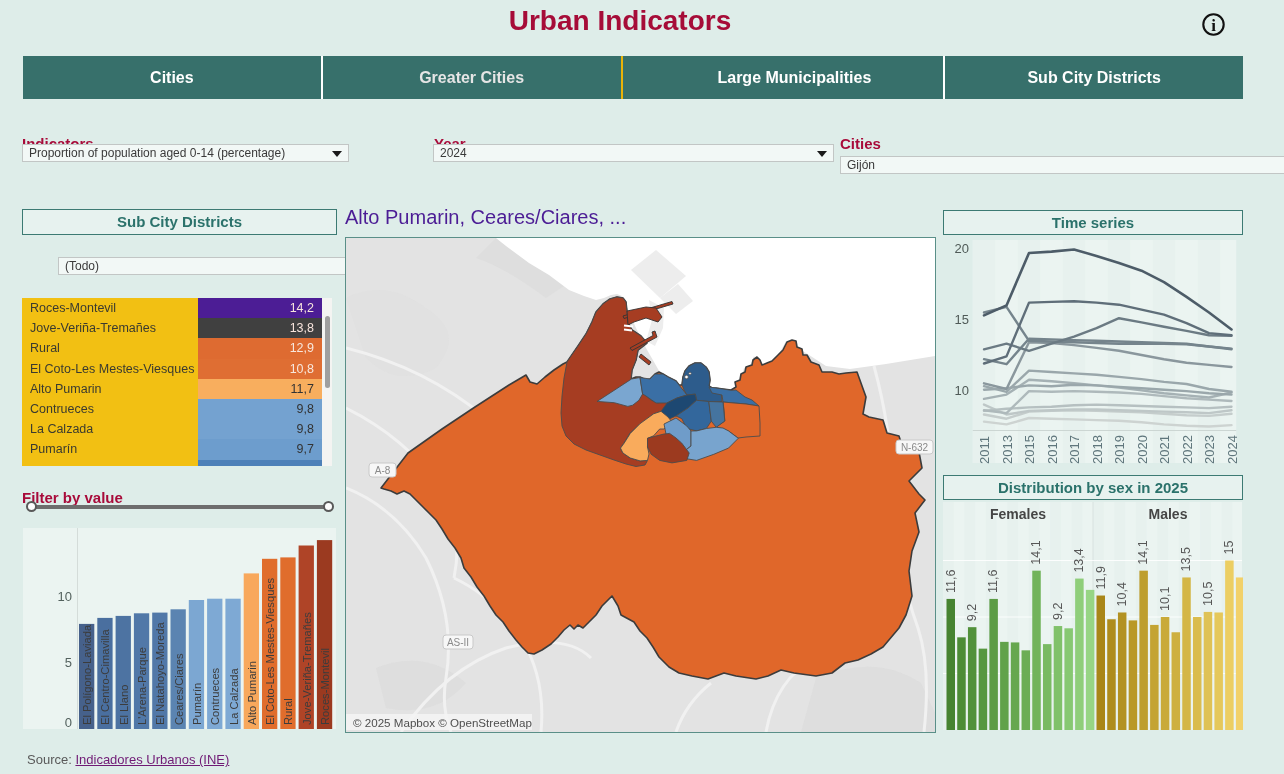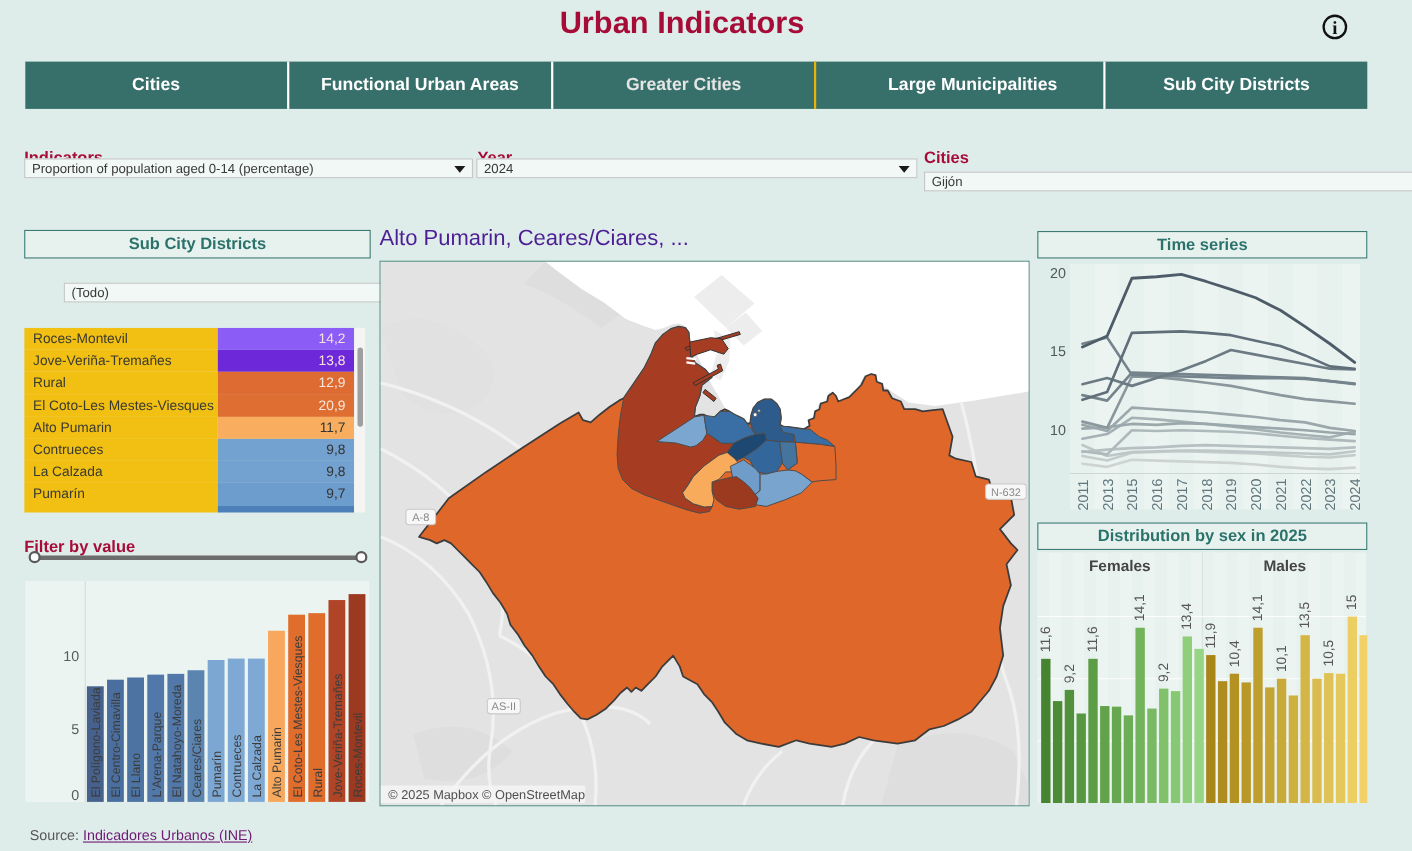--- a/index.html
+++ b/index.html
@@ -15,46 +15,45 @@
 
   <div class="abs" style="left:0;top:5px;width:1240px;text-align:center;font-size:28px;font-weight:bold;color:#a60c38;">Urban Indicators</div>
 
   <svg class="abs" style="left:1201px;top:12px;" width="25" height="25" viewBox="0 0 25 25">
     <circle cx="12.5" cy="12.5" r="10.2" fill="none" stroke="#111" stroke-width="2.1"></circle>
     <text x="12.5" y="19" font-family="Liberation Serif,serif" font-size="17" font-weight="bold" text-anchor="middle" fill="#111">i</text>
   </svg>
 
   <div class="abs" style="left:23px;top:56px;width:1220px;height:43px;background:#37706b;display:flex;">
     <div style="flex:1;color:#fff;font-weight:bold;font-size:16px;text-align:center;line-height:43px;border-right:2px solid #fff;">Cities</div>
-    <div style="flex:1;color:#fff;font-weight:bold;font-size:16px;text-align:center;line-height:43px;border-right:2px solid #fff;">Functional Urban Areas</div>
     <div style="flex:1;color:#e5e5e5;font-weight:bold;font-size:16px;text-align:center;line-height:43px;border-right:2px solid #eab308;">Greater Cities</div>
     <div style="flex:1;color:#fff;font-weight:bold;font-size:16px;text-align:center;line-height:43px;border-right:2px solid #fff;padding-left:23px;">Large Municipalities</div>
     <div style="flex:1;color:#fff;font-weight:bold;font-size:16px;text-align:center;line-height:43px;">Sub City Districts</div>
   </div>
 
   <div class="abs crimson" style="left:22px;top:121px;font-size:15px;">Indicators</div>
   <div class="abs crimson" style="left:434px;top:121px;font-size:15px;">Year</div>
   <div class="abs crimson" style="left:840px;top:121px;font-size:15px;">Cities</div>
 
-  <div class="dd" style="left:22px;top:144px;width:408px;height:18px;">Proportion of population aged 0-14 (percentage)<span class="arr"></span></div>
+  <div class="dd" style="left:22px;top:144px;width:327px;height:18px;">Proportion of population aged 0-14 (percentage)<span class="arr"></span></div>
   <div class="dd" style="left:433px;top:144px;width:401px;height:18px;">2024<span class="arr"></span></div>
   <div class="dd" style="left:840px;top:156px;width:464px;height:18px;">Gijón<span class="arr"></span></div>
 
   <div class="hdrbox" style="left:22px;top:209px;width:313px;height:24px;line-height:24px;">Sub City Districts</div>
   <div class="dd" style="left:22px;top:257px;width:311px;height:18px;margin-left:36px;">(Todo)<span class="arr"></span></div>
 
   <div class="abs" id="htable" style="left:22px;top:298px;width:300px;height:168px;overflow:hidden;font-size:12.5px;">
     <div style="position:absolute;left:0;top:0px;width:176px;height:20.2px;background:#f2c013;color:#3a3a30;line-height:20px;padding-left:8px;box-sizing:border-box;white-space:nowrap;">Roces-Montevil</div>
-    <div style="position:absolute;left:176px;top:0px;width:124px;height:20.2px;background:#8b5cf6;color:#f6e3dc;line-height:20px;text-align:right;padding-right:8px;box-sizing:border-box;">14,2</div>
+    <div style="position:absolute;left:176px;top:0px;width:124px;height:20.2px;background:#4c1d95;color:#f6e3dc;line-height:20px;text-align:right;padding-right:8px;box-sizing:border-box;">14,2</div>
     <div style="position:absolute;left:0;top:20.2px;width:176px;height:20.2px;background:#f2c013;color:#3a3a30;line-height:20px;padding-left:8px;box-sizing:border-box;white-space:nowrap;">Jove-Veriña-Tremañes</div>
-    <div style="position:absolute;left:176px;top:20.2px;width:124px;height:20.2px;background:#6d28d9;color:#f6e3dc;line-height:20px;text-align:right;padding-right:8px;box-sizing:border-box;">13,8</div>
+    <div style="position:absolute;left:176px;top:20.2px;width:124px;height:20.2px;background:#404040;color:#f6e3dc;line-height:20px;text-align:right;padding-right:8px;box-sizing:border-box;">13,8</div>
     <div style="position:absolute;left:0;top:40.4px;width:176px;height:20.2px;background:#f2c013;color:#3a3a30;line-height:20px;padding-left:8px;box-sizing:border-box;white-space:nowrap;">Rural</div>
     <div style="position:absolute;left:176px;top:40.4px;width:124px;height:20.2px;background:#de6b31;color:#f7e7dd;line-height:20px;text-align:right;padding-right:8px;box-sizing:border-box;">12,9</div>
     <div style="position:absolute;left:0;top:60.599999999999994px;width:176px;height:20.2px;background:#f2c013;color:#3a3a30;line-height:20px;padding-left:8px;box-sizing:border-box;white-space:nowrap;">El Coto-Les Mestes-Viesques</div>
-    <div style="position:absolute;left:176px;top:60.599999999999994px;width:124px;height:20.2px;background:#df6e33;color:#f7e7dd;line-height:20px;text-align:right;padding-right:8px;box-sizing:border-box;">20,9</div>
+    <div style="position:absolute;left:176px;top:60.599999999999994px;width:124px;height:20.2px;background:#df6e33;color:#f7e7dd;line-height:20px;text-align:right;padding-right:8px;box-sizing:border-box;">10,8</div>
     <div style="position:absolute;left:0;top:80.8px;width:176px;height:20.2px;background:#f2c013;color:#3a3a30;line-height:20px;padding-left:8px;box-sizing:border-box;white-space:nowrap;">Alto Pumarin</div>
     <div style="position:absolute;left:176px;top:80.8px;width:124px;height:20.2px;background:#f8ae5e;color:#333333;line-height:20px;text-align:right;padding-right:8px;box-sizing:border-box;">11,7</div>
     <div style="position:absolute;left:0;top:101px;width:176px;height:20.2px;background:#f2c013;color:#3a3a30;line-height:20px;padding-left:8px;box-sizing:border-box;white-space:nowrap;">Contrueces</div>
     <div style="position:absolute;left:176px;top:101px;width:124px;height:20.2px;background:#74a2d0;color:#333333;line-height:20px;text-align:right;padding-right:8px;box-sizing:border-box;">9,8</div>
     <div style="position:absolute;left:0;top:121.19999999999999px;width:176px;height:20.2px;background:#f2c013;color:#3a3a30;line-height:20px;padding-left:8px;box-sizing:border-box;white-space:nowrap;">La Calzada</div>
     <div style="position:absolute;left:176px;top:121.19999999999999px;width:124px;height:20.2px;background:#74a2d0;color:#333333;line-height:20px;text-align:right;padding-right:8px;box-sizing:border-box;">9,8</div>
     <div style="position:absolute;left:0;top:141.4px;width:176px;height:20.2px;background:#f2c013;color:#3a3a30;line-height:20px;padding-left:8px;box-sizing:border-box;white-space:nowrap;">Pumarín</div>
     <div style="position:absolute;left:176px;top:141.4px;width:124px;height:20.2px;background:#6d9dcd;color:#333333;line-height:20px;text-align:right;padding-right:8px;box-sizing:border-box;">9,7</div>
     <div style="position:absolute;left:0;top:161.6px;width:176px;height:20.2px;background:#f2c013;color:#3a3a30;line-height:20px;padding-left:8px;box-sizing:border-box;white-space:nowrap;"></div>
     <div style="position:absolute;left:176px;top:161.6px;width:124px;height:20.2px;background:#4d80b8;color:#333333;line-height:20px;text-align:right;padding-right:8px;box-sizing:border-box;"></div>

